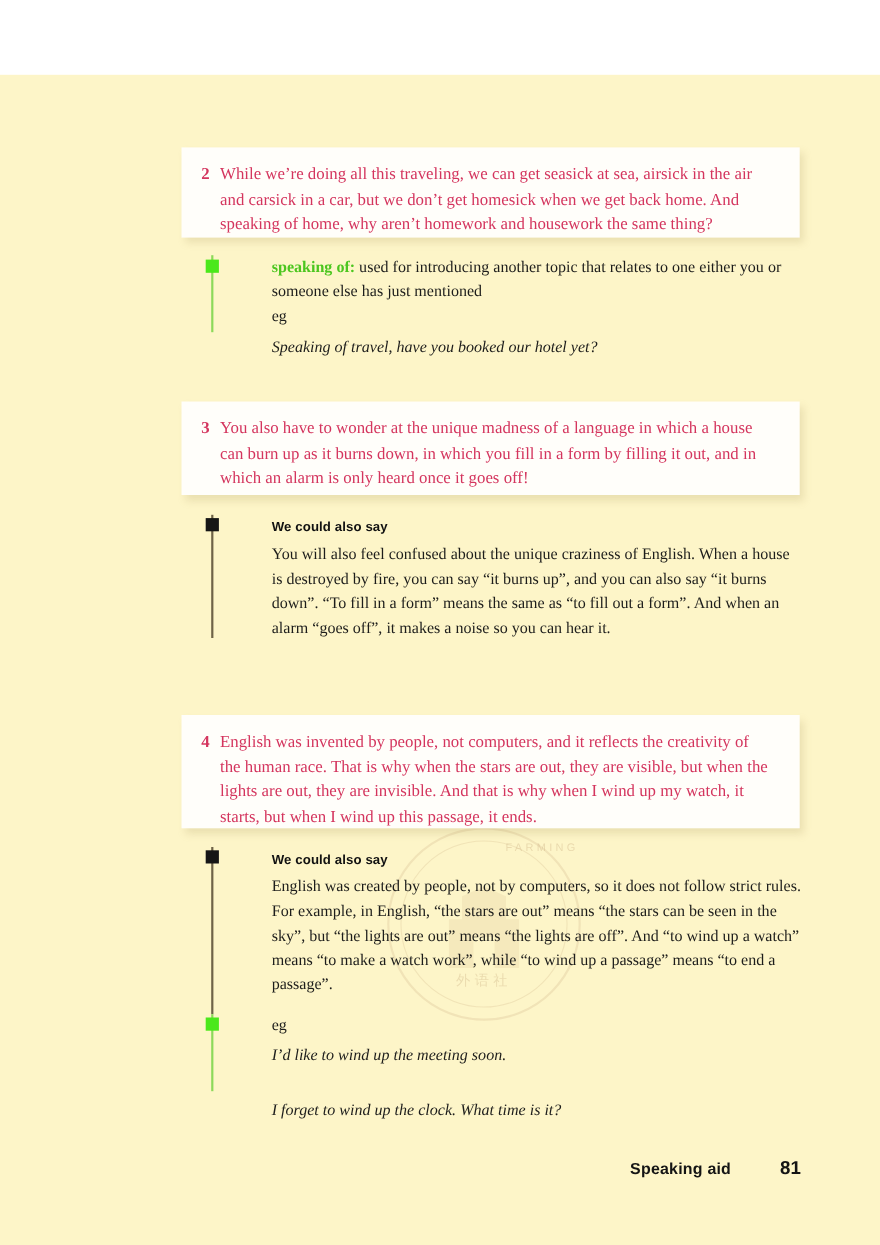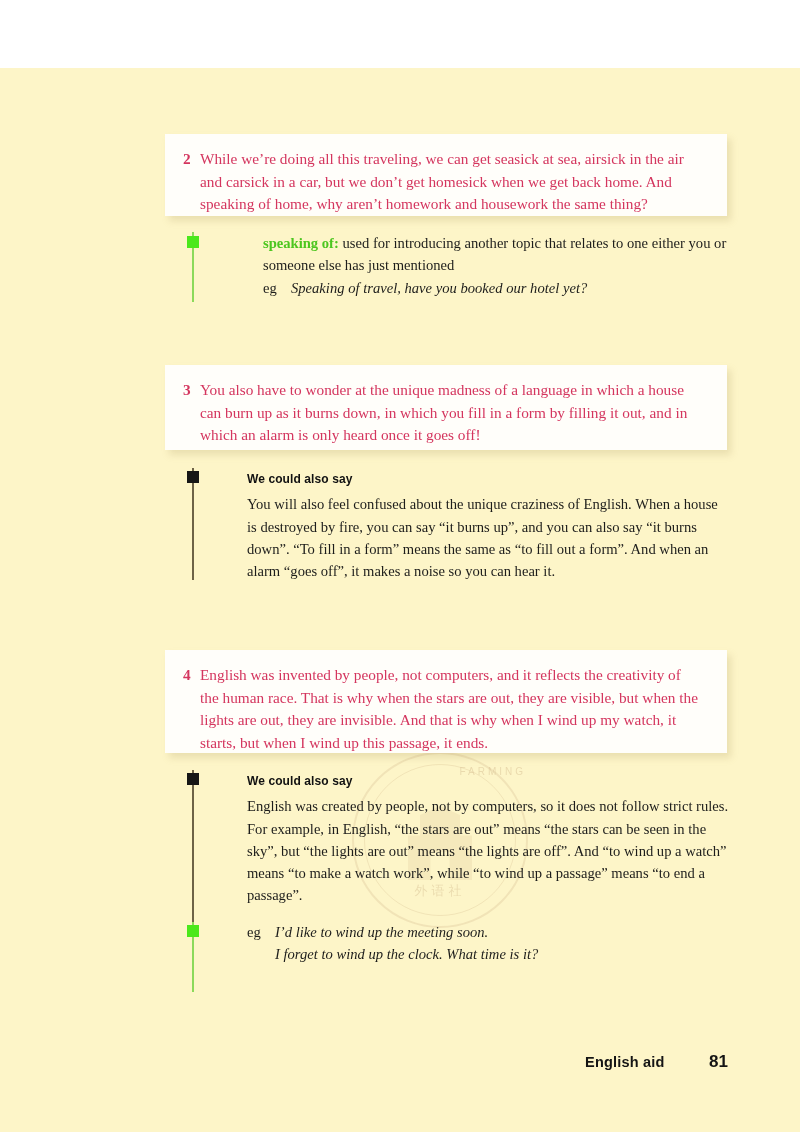--- a/index.html
+++ b/index.html
@@ -132,20 +132,21 @@
   .heading {
     font-family: "Liberation Sans", sans-serif;
     font-weight: bold;
     font-size: 12px;
     color: #111111;
     letter-spacing: 0.1px;
     margin-bottom: 3px;
   }
   .eg-row {
     display: flex;
+    flex-direction: column;
   }
   .eg-label {
     flex: 0 0 28px;
     font-style: normal;
   }
   .eg-text {
     font-style: italic;
     flex: 1 1 auto;
   }
   .para { margin: 0; }
@@ -188,21 +189,21 @@
   <div class="quote-box" style="left:165px; top:134px; width:562px; height:82px;">
     <div class="quote-line">
       <span class="quote-num">2</span>
       <span class="quote-text">While we’re doing all this traveling, we can get seasick at sea, airsick in the air and carsick in a car, but we don’t get homesick when we get back home. And speaking of home, why aren’t homework and housework the same thing?</span>
     </div>
   </div>
 
   <div class="annot" style="left:186px; top:232px; width:545px;">
     <div class="rule green" style="left:6px; top:0px; height:70px;"></div>
     <div class="marker green" style="left:1px; top:4px;"></div>
-    <div class="annot-body" style="left:77px; top:0px; width:480px;">
+    <div class="annot-body" style="left:61px; top:0px; width:480px;">
       <p class="para"><span class="term">speaking of:</span><span> used for introducing another topic that relates to one either you or someone else has just mentioned</span></p>
       <div class="eg-row">
         <span class="eg-label">eg</span>
         <span class="eg-text">Speaking of travel, have you booked our hotel yet?</span>
       </div>
     </div>
   </div>
 
   <div class="quote-box" style="left:165px; top:365px; width:562px; height:85px;">
     <div class="quote-line">
@@ -245,17 +246,17 @@
         <span class="eg-text">I’d like to wind up the meeting soon.</span>
       </div>
       <div class="eg-row">
         <span class="eg-label"></span>
         <span class="eg-text">I forget to wind up the clock. What time is it?</span>
       </div>
     </div>
   </div>
 
   <div class="footer">
-    <span class="footer-label">English aid</span>
+    <span class="footer-label">Speaking aid</span>
     <span class="footer-page">81</span>
   </div>
 
 </div>
 
 </body></html>

